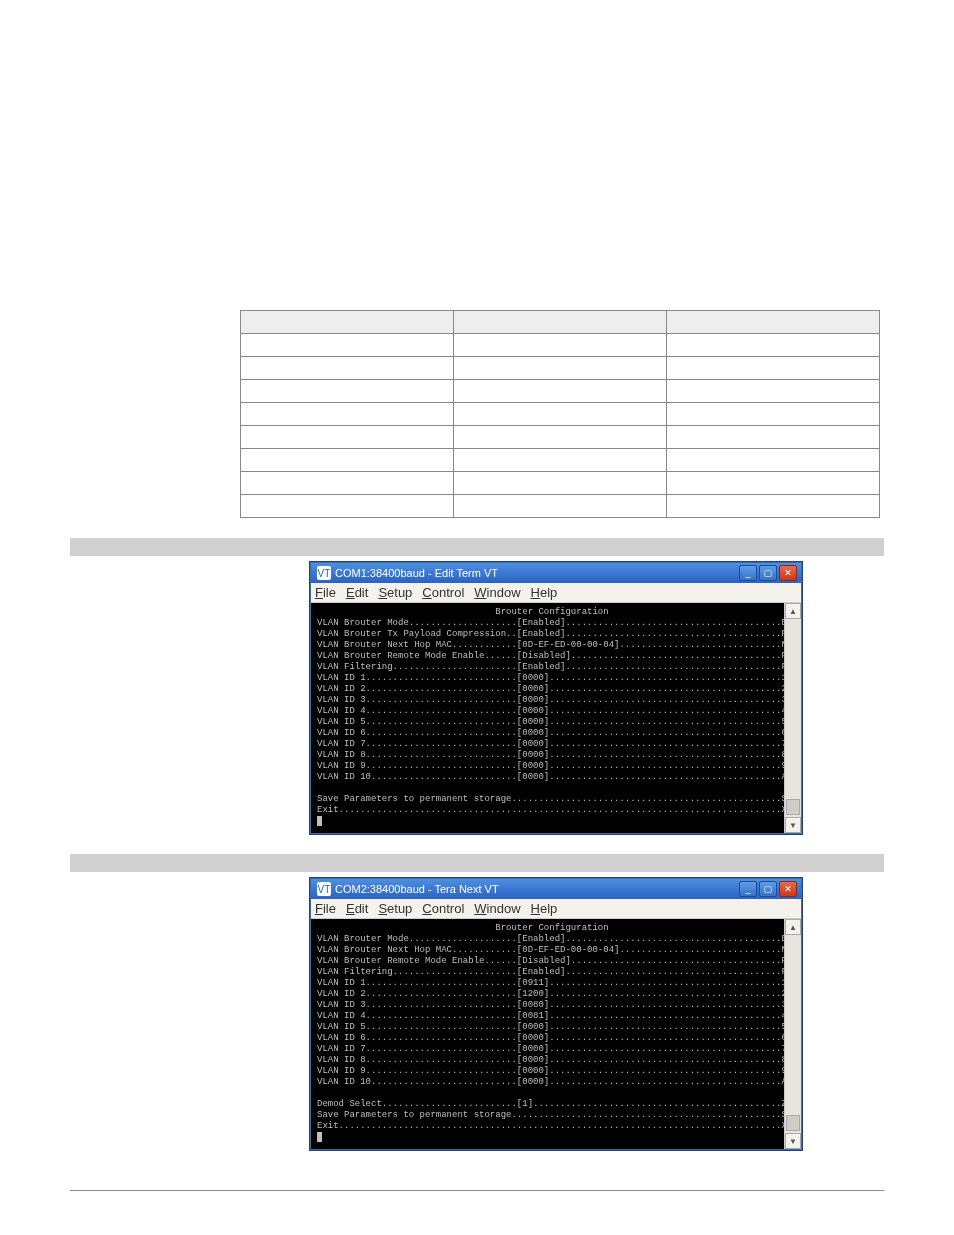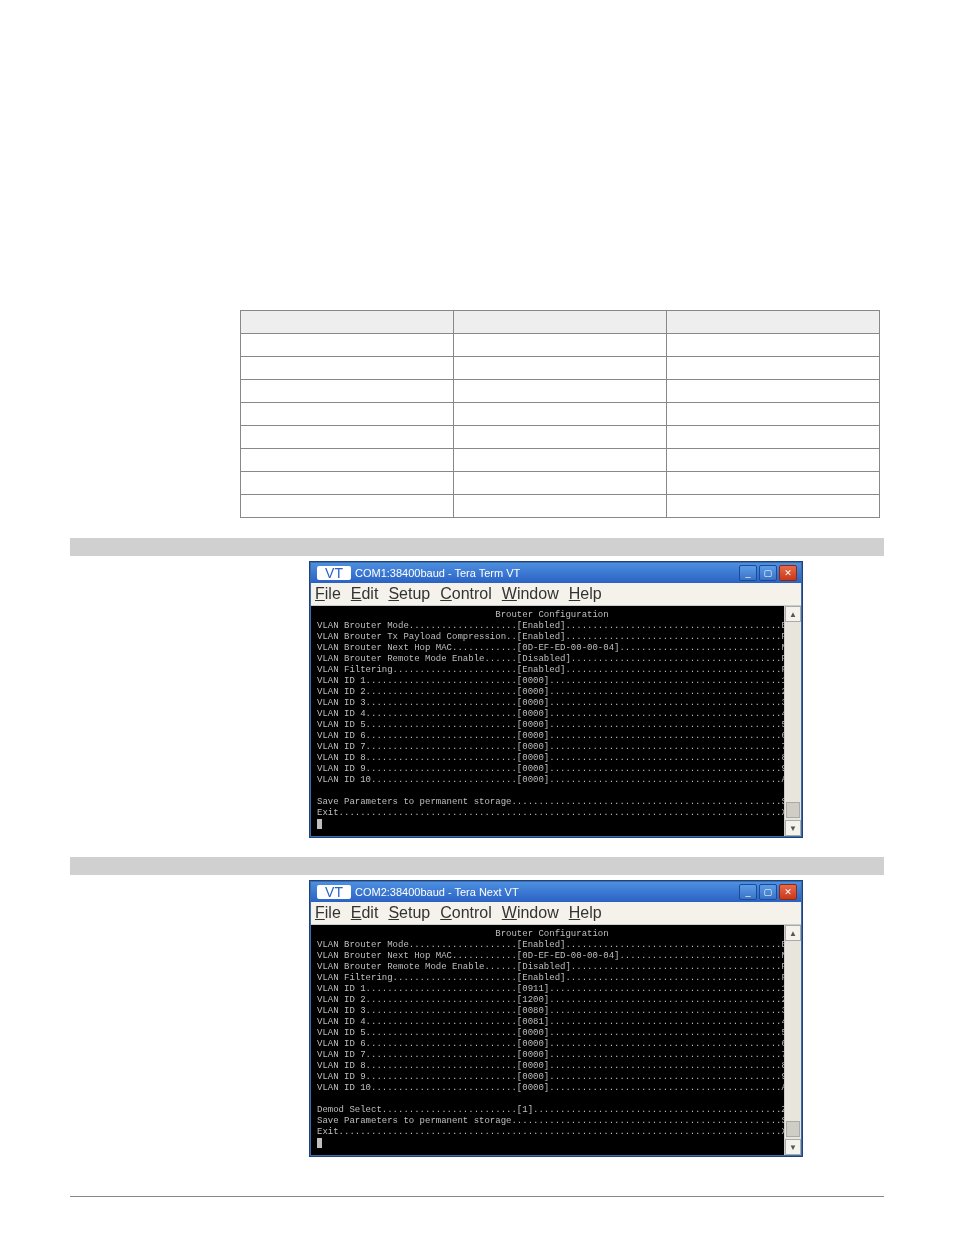--- a/index.html
+++ b/index.html
@@ -53,39 +53,39 @@
     justify-content: space-between;
     height: 20px;
     background: linear-gradient(#4d8fe0, #2a62c4);
     color: #fff;
     font-size: 11px;
     padding: 0 4px 0 6px;
     font-family: "Tahoma", Arial, sans-serif;
   }
   .term-title-left { display: flex; align-items: center; gap: 4px; }
   .term-title-icon {
-    width: 34px; height: 14px;
+    width: 14px; height: 14px;
     display: inline-flex; align-items: center; justify-content: center;
-    background: #fff; color: #2a62c4; font-size: 14px; border-radius: 2px;
+    background: #fff; color: #2a62c4; font-size: 10px; border-radius: 2px;
   }
   .term-win-buttons { display: flex; gap: 2px; }
   .term-btn {
     width: 16px; height: 14px;
     background: linear-gradient(#5b9de8, #3a72c4);
     border: 1px solid #1b4a9a;
     color: #fff;
     font-size: 9px;
     display: flex; align-items: center; justify-content: center;
     border-radius: 2px;
   }
   .term-btn.close { background: linear-gradient(#e86a4a, #c8391a); border-color: #8a2a10; }
 
   .term-menubar {
     background: #f4f2ea;
-    font-size: 16px;
+    font-size: 13px;
     font-family: "Tahoma", Arial, sans-serif;
     padding: 2px 4px;
     display: flex;
     gap: 10px;
     color: #333;
     border-bottom: 1px solid #ccc;
   }
   .term-menubar span::first-letter { text-decoration: underline; }
 
   .term-body-wrap {
@@ -195,21 +195,21 @@
         </tr>
       </tbody>
   </table>
 
   <div class="section-bar"></div>
 
   <div class="term-window">
     <div class="term-titlebar">
       <div class="term-title-left">
         <span class="term-title-icon">VT</span>
-        <span class="term-title-text">COM1:38400baud - Tera Term VT</span>
+        <span class="term-title-text">COM1:38400baud - Edit Term VT</span>
       </div>
       <div class="term-win-buttons">
         <div class="term-btn">_</div>
         <div class="term-btn">▢</div>
         <div class="term-btn close">✕</div>
       </div>
     </div>
     <div class="term-menubar" id="menubar-1">
         <span>File</span>
         <span>Edit</span>

